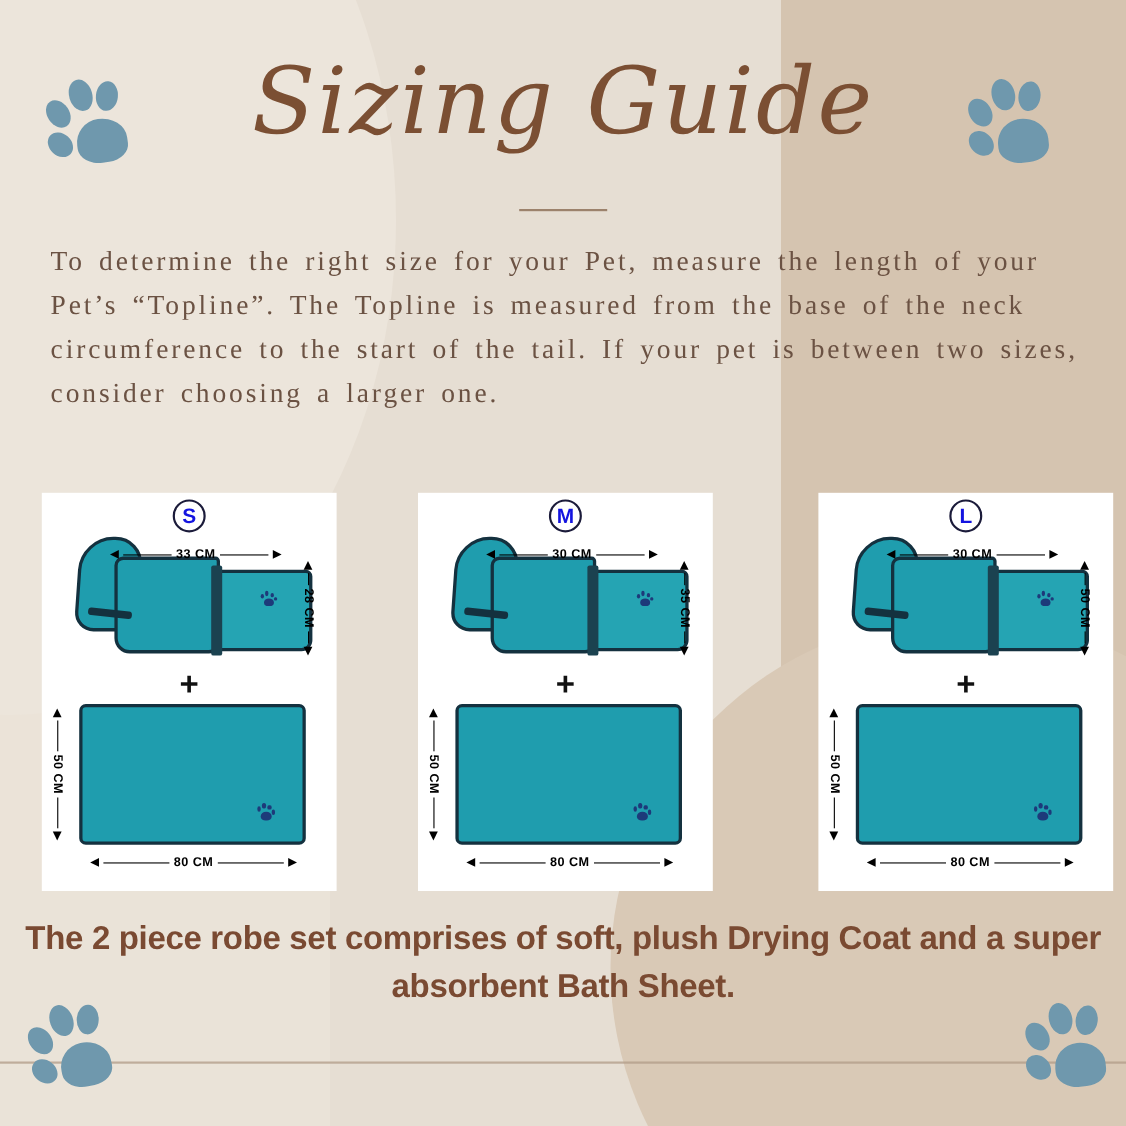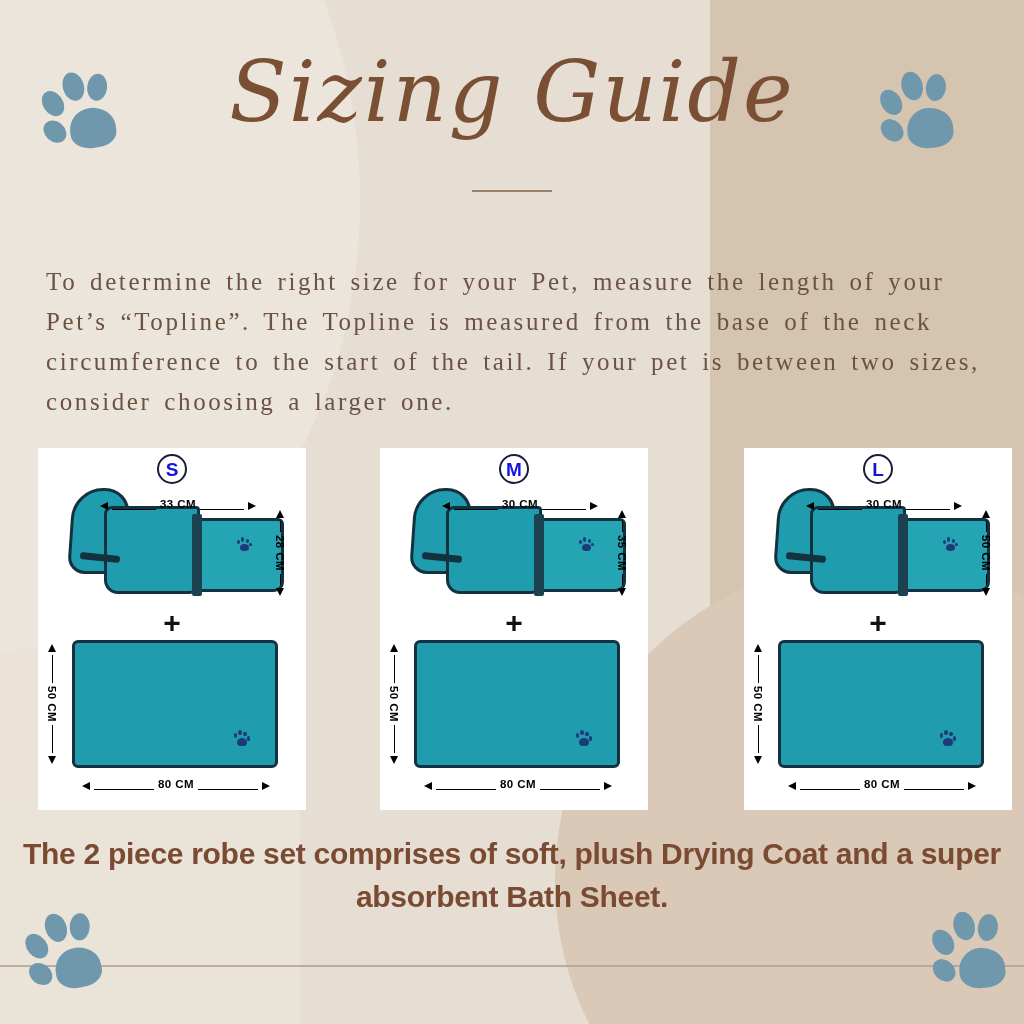--- a/index.html
+++ b/index.html
@@ -73,21 +73,20 @@
 
   
   #intro {
     position:absolute; left:46px; top:218px; width:948px;
     font-family:"Liberation Serif", serif;
     font-size:25px;
     line-height:40px;
     letter-spacing:2.6px;
     word-spacing:4px;
     color:#6b5243;
-    margin-top:44px;
   }
 
   
   #cards { position:absolute; left:0; top:448px; width:1024px; height:362px; }
   .card {
     position:absolute; top:0; width:268px; height:362px;
     background:#ffffff;
     overflow:hidden;
   }
   #card-s { left:38px; }
@@ -171,21 +170,21 @@
     font-size:30px; font-weight:bold; color:#111; line-height:1;
   }
 
   
   .dim {
     position:absolute;
     font-family:"Liberation Sans", sans-serif;
     font-weight:bold; font-size:11.5px; color:#000;
     letter-spacing:.4px; white-space:nowrap;
   }
-  .dim-h { display:flex; align-items:flex-end; gap:4px; }
+  .dim-h { display:flex; align-items:center; gap:4px; }
   .dim-h .ln { flex:1; height:0; border-top:1.6px solid #000; position:relative; }
   .arr { width:0; height:0; }
   .arr-l { border-top:4.5px solid transparent; border-bottom:4.5px solid transparent; border-right:8px solid #000; }
   .arr-r { border-top:4.5px solid transparent; border-bottom:4.5px solid transparent; border-left:8px solid #000; }
   .arr-u { border-left:4.5px solid transparent; border-right:4.5px solid transparent; border-bottom:8px solid #000; }
   .arr-d { border-left:4.5px solid transparent; border-right:4.5px solid transparent; border-top:8px solid #000; }
   .dim-v { display:flex; flex-direction:column; align-items:center; gap:3px; height:100%; }
   .dim-v .ln { flex:1; width:0; border-left:1.6px solid #000; }
   .dim-v .lbl { writing-mode:vertical-rl; }
 

